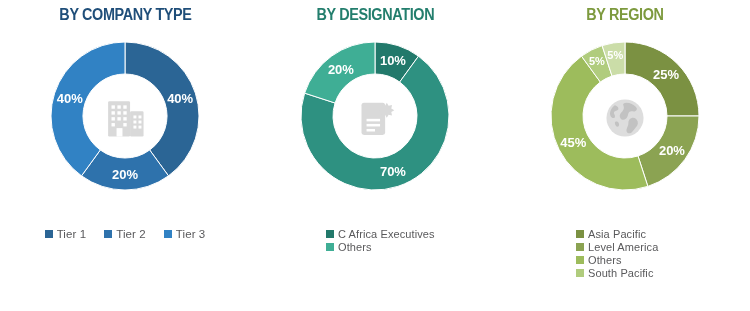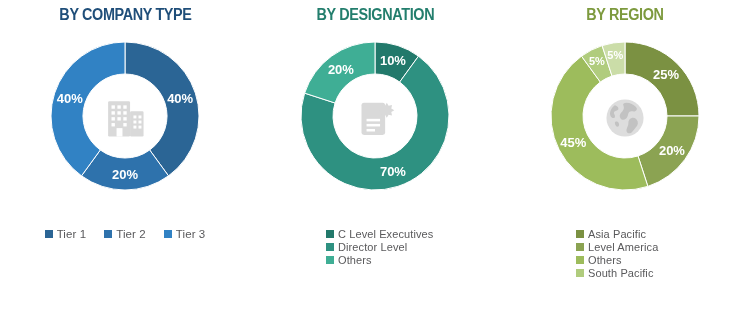--- a/index.html
+++ b/index.html
@@ -185,25 +185,21 @@
           <path d="M46 14 l2.1 3.6 4.1 -0.9 -0.9 4.1 3.6 2.1 -3.6 2.1 0.9 4.1 -4.1 -0.9 -2.1 3.6 -2.1 -3.6 -4.1 0.9 0.9 -4.1 -3.6 -2.1 3.6 -2.1 -0.9 -4.1 4.1 0.9z"></path>
           <rect x="22" y="33" width="16" height="3" fill="#ffffff"></rect>
           <rect x="22" y="39" width="16" height="3" fill="#ffffff"></rect>
           <rect x="22" y="45" width="10" height="3" fill="#ffffff"></rect>
         </g>
       </svg>
     </div>
     <div class="legend col" id="legend-1">
         <div class="legend-item">
           <span class="legend-swatch" style="background: rgb(34, 121, 107);"></span>
-          <span class="legend-label">C Level Executives</span>
-        </div>
-        <div class="legend-item">
-          <span class="legend-swatch" style="background: rgb(46, 145, 129);"></span>
-          <span class="legend-label">Director Level</span>
+          <span class="legend-label">C Africa Executives</span>
         </div>
         <div class="legend-item">
           <span class="legend-swatch" style="background: rgb(63, 174, 149);"></span>
           <span class="legend-label">Others</span>
         </div>
       </div>
   </div>
 
   <div class="panel">
     <div class="panel-title" style="color: rgb(125, 154, 62);">BY REGION</div>

